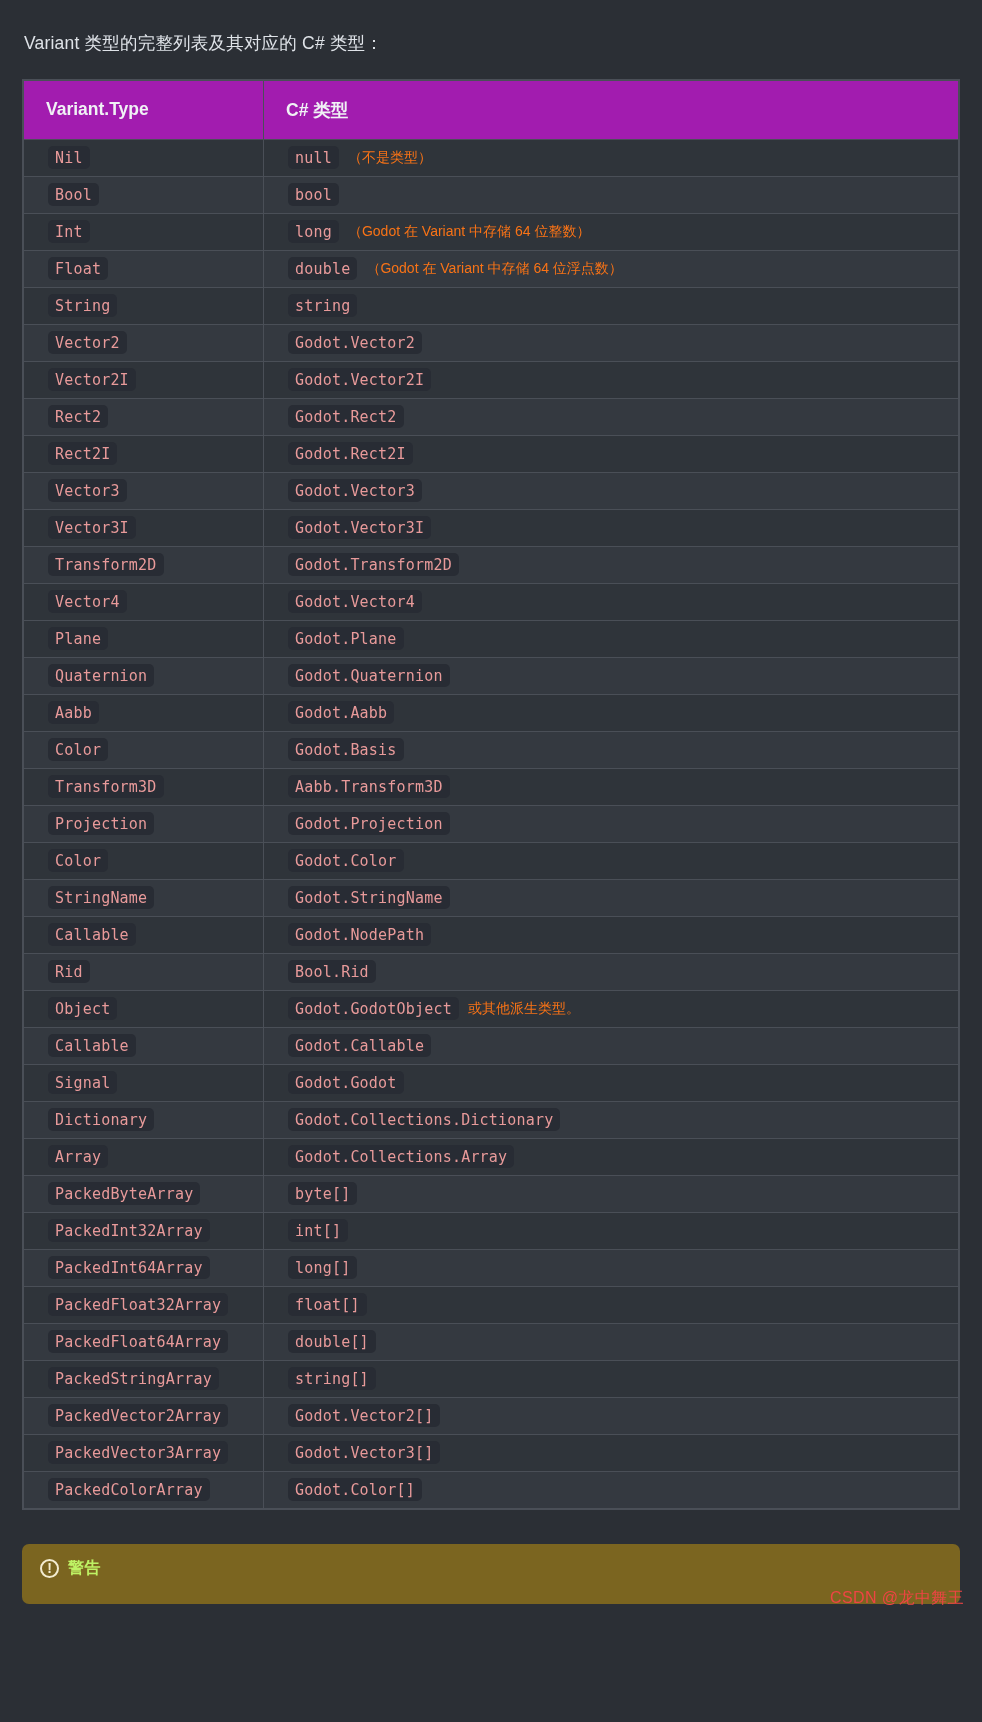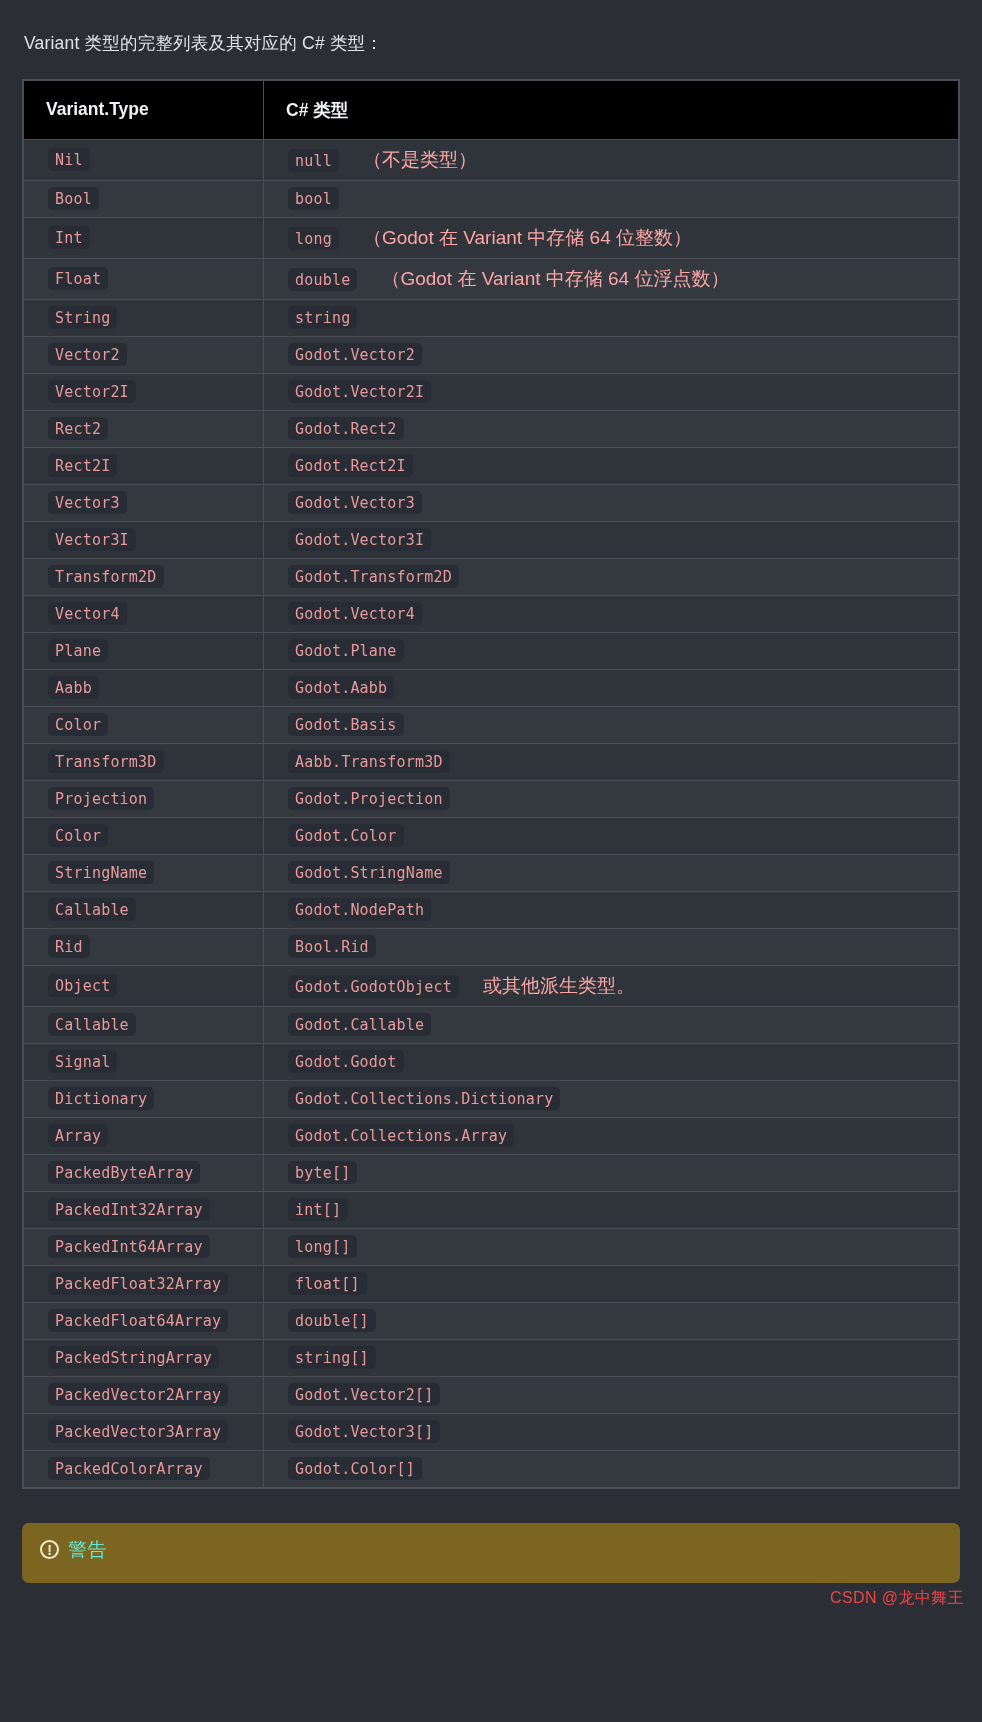--- a/index.html
+++ b/index.html
@@ -43,21 +43,21 @@
   table.vtable th,
   table.vtable td {
     border: 1px solid #4a4f57;
     text-align: left;
     vertical-align: middle;
     padding: 7px 14px 7px 24px;
     box-sizing: border-box;
   }
   table.vtable col.c1 { width: 240px; }
   table.vtable th {
-    background: #000000;
+    background: #a21caf;
     color: #f0f2f5;
     font-weight: bold;
     font-size: 17.5px;
     padding-top: 17px;
     padding-bottom: 17px;
     padding-left: 22px;
   }
   table.vtable tbody tr { background: #2f343a; }
   table.vtable tbody tr.alt { background: #343940; }
   table.vtable td {
@@ -68,23 +68,23 @@
     font-family: "DejaVu Sans Mono", "Liberation Mono", monospace;
     background: #282c34;
     color: #e89a9a;
     border-radius: 5px;
     padding: 2.5px 7px;
     font-size: 15px;
     white-space: nowrap;
     letter-spacing: 0.2px;
   }
   span.note {
-    color: #fca5a5;
-    font-size: 19px;
-    margin-left: 24px;
+    color: #f97316;
+    font-size: 14px;
+    margin-left: 9px;
     white-space: nowrap;
   }
 
   
   .warning {
     margin-top: 34px;
     background: #7b6520;
     border-radius: 7px;
     padding: 14px 18px 18px 18px;
     box-sizing: border-box;
@@ -104,23 +104,23 @@
     display: flex;
     align-items: center;
     justify-content: center;
     font-size: 14px;
     font-weight: bold;
     line-height: 1;
     flex: none;
     box-sizing: border-box;
   }
   .warn-title {
-    color: #5eead4;
-    font-size: 19px;
-    font-weight: normal;
+    color: #bef264;
+    font-size: 16px;
+    font-weight: bold;
     letter-spacing: 0.5px;
   }
 
   
   .watermark {
     position: absolute;
     right: 18px;
     bottom: 113px;
     color: #ef4444;
     font-size: 16px;
@@ -197,20 +197,24 @@
             <td><code class="cd">Godot.Transform2D</code></td>
           </tr>
           <tr>
             <td><code class="cd">Vector4</code></td>
             <td><code class="cd">Godot.Vector4</code></td>
           </tr>
           <tr>
             <td><code class="cd">Plane</code></td>
             <td><code class="cd">Godot.Plane</code></td>
           </tr>
+          <tr class="alt">
+            <td><code class="cd">Quaternion</code></td>
+            <td><code class="cd">Godot.Quaternion</code></td>
+          </tr>
           <tr>
             <td><code class="cd">Aabb</code></td>
             <td><code class="cd">Godot.Aabb</code></td>
           </tr>
           <tr class="alt">
             <td><code class="cd">Color</code></td>
             <td><code class="cd">Godot.Basis</code></td>
           </tr>
           <tr>
             <td><code class="cd">Transform3D</code></td>

